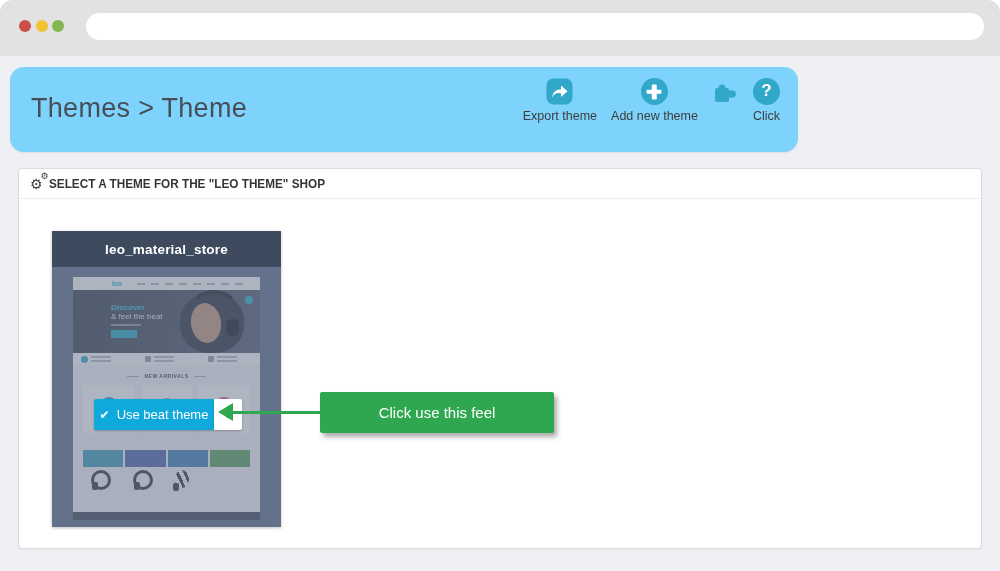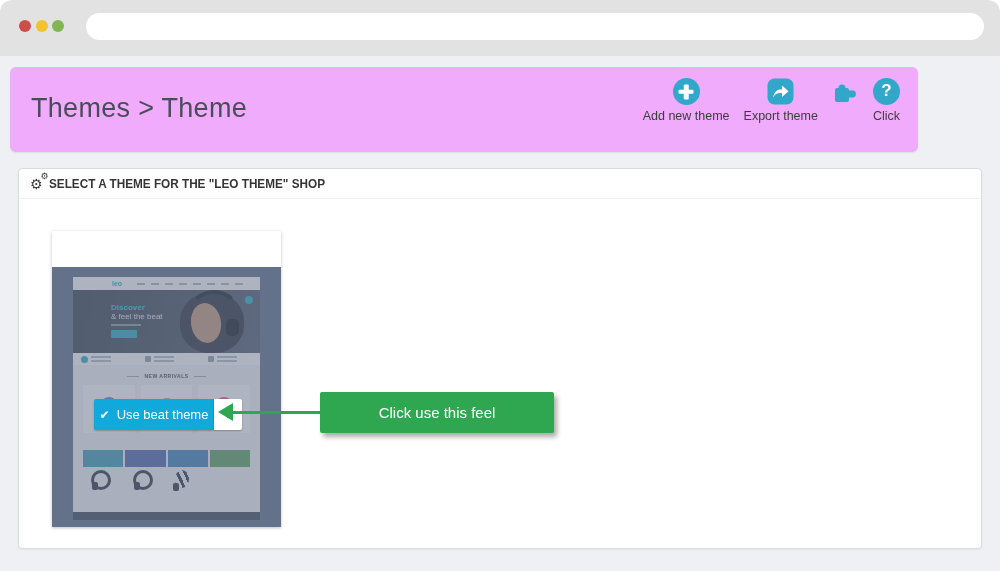--- a/index.html
+++ b/index.html
@@ -8,21 +8,21 @@
 
   
   .chrome { position:absolute; left:0; top:0; width:1000px; height:56px; background:#e2e2e2; border-radius:12px 12px 0 0; }
   .dot { position:absolute; top:20px; width:12px; height:12px; border-radius:50%; }
   .dot.red   { left:19px; background:#cb4f48; }
   .dot.yellow{ left:36px; background:#f1c331; }
   .dot.green { left:52px; background:#81b752; }
   .urlbar { position:absolute; left:86px; top:13px; width:898px; height:27px; background:#ffffff; border-radius:14px; }
 
   
-  .header-card { position:absolute; left:10px; top:67px; width:908px; height:85px; background:#f0abfc; border-radius:6px; box-shadow:0 1px 2px rgba(0,0,0,.07); }
+  .header-card { position:absolute; left:10px; top:67px; width:788px; height:85px; background:#7dd3fc; border-radius:14px; box-shadow:0 1px 2px rgba(0,0,0,.07); }
   .page-title { position:absolute; left:21px; top:50%; transform:translateY(-54%); font-size:27px; font-weight:300; color:#474e57; letter-spacing:.3px; }
   .toolbar { position:absolute; right:18px; top:11px; display:flex; align-items:flex-start; gap:14px; }
   .tool { display:flex; flex-direction:column; align-items:center; gap:4px; cursor:pointer; }
   .tool .lbl { font-size:12.5px; color:#3d3d3d; white-space:nowrap; }
   .ticon { width:27px; height:27px; position:relative; display:block; }
   .circle-icon { border-radius:50%; background:#31a8ca; }
   .plus-icon::before, .plus-icon::after { content:""; position:absolute; background:#fff; left:50%; top:50%; border-radius:1px; }
   .plus-icon::before { width:15px; height:4.5px; transform:translate(-50%,-50%); }
   .plus-icon::after  { width:4.5px; height:15px; transform:translate(-50%,-50%); }
   .q-icon { color:#fff; font-size:17px; font-weight:bold; text-align:center; line-height:26px; }
@@ -103,32 +103,32 @@
     <span class="dot yellow"></span>
     <span class="dot green"></span>
     <div class="urlbar"></div>
   </div>
 
   <div class="header-card">
     <h1 class="page-title">Themes &gt; Theme</h1>
     <div class="toolbar">
 
       <div class="tool">
-        <span class="ticon circle-icon plus-icon"></span>
-        <span class="lbl">Add new theme</span>
-      </div>
-
-      <div class="tool">
         <span class="ticon">
           <svg width="27" height="27" viewBox="0 0 27 27">
               <rect x="0.5" y="0.5" width="26" height="26" rx="7" fill="#31a8ca"></rect>
               <path d="M6 19.5 C7 13.5 11 11 15 11.5 L15 7.5 L21.5 13.2 L15 19 L15 15.2 C11 14.7 8 16 6 19.5 Z" fill="#ffffff"></path>
             </svg>
         </span>
         <span class="lbl">Export theme</span>
+      </div>
+
+      <div class="tool">
+        <span class="ticon circle-icon plus-icon"></span>
+        <span class="lbl">Add new theme</span>
       </div>
 
       <div class="tool">
         <span class="ticon">
           <svg width="27" height="27" viewBox="0 0 27 27">
               <g fill="#31a8ca">
                 <rect x="3" y="10" width="14" height="14" rx="2"></rect>
                 <circle cx="10" cy="10" r="3.6"></circle>
                 <rect x="14" y="12.5" width="6" height="7"></rect>
                 <circle cx="20.5" cy="16" r="3.4"></circle>
@@ -148,20 +148,21 @@
   <div class="panel">
     <div class="panel-header">
       <span class="cogs">
         <span class="cog-big">⚙</span>
         <span class="cog-small">⚙</span>
       </span>
       <span class="panel-title">SELECT A THEME FOR THE "LEO THEME" SHOP</span>
     </div>
 
     <div class="theme-card">
+      <div class="theme-card-header">leo_material_store</div>
       <div class="theme-card-body">
         <div class="preview">
 
           <div class="pv-topbar">
             <span class="pv-brand">leo</span>
             <span class="pv-nav"></span>
           </div>
 
           <div class="pv-hero">
             <span class="pv-hero-dot"></span>

